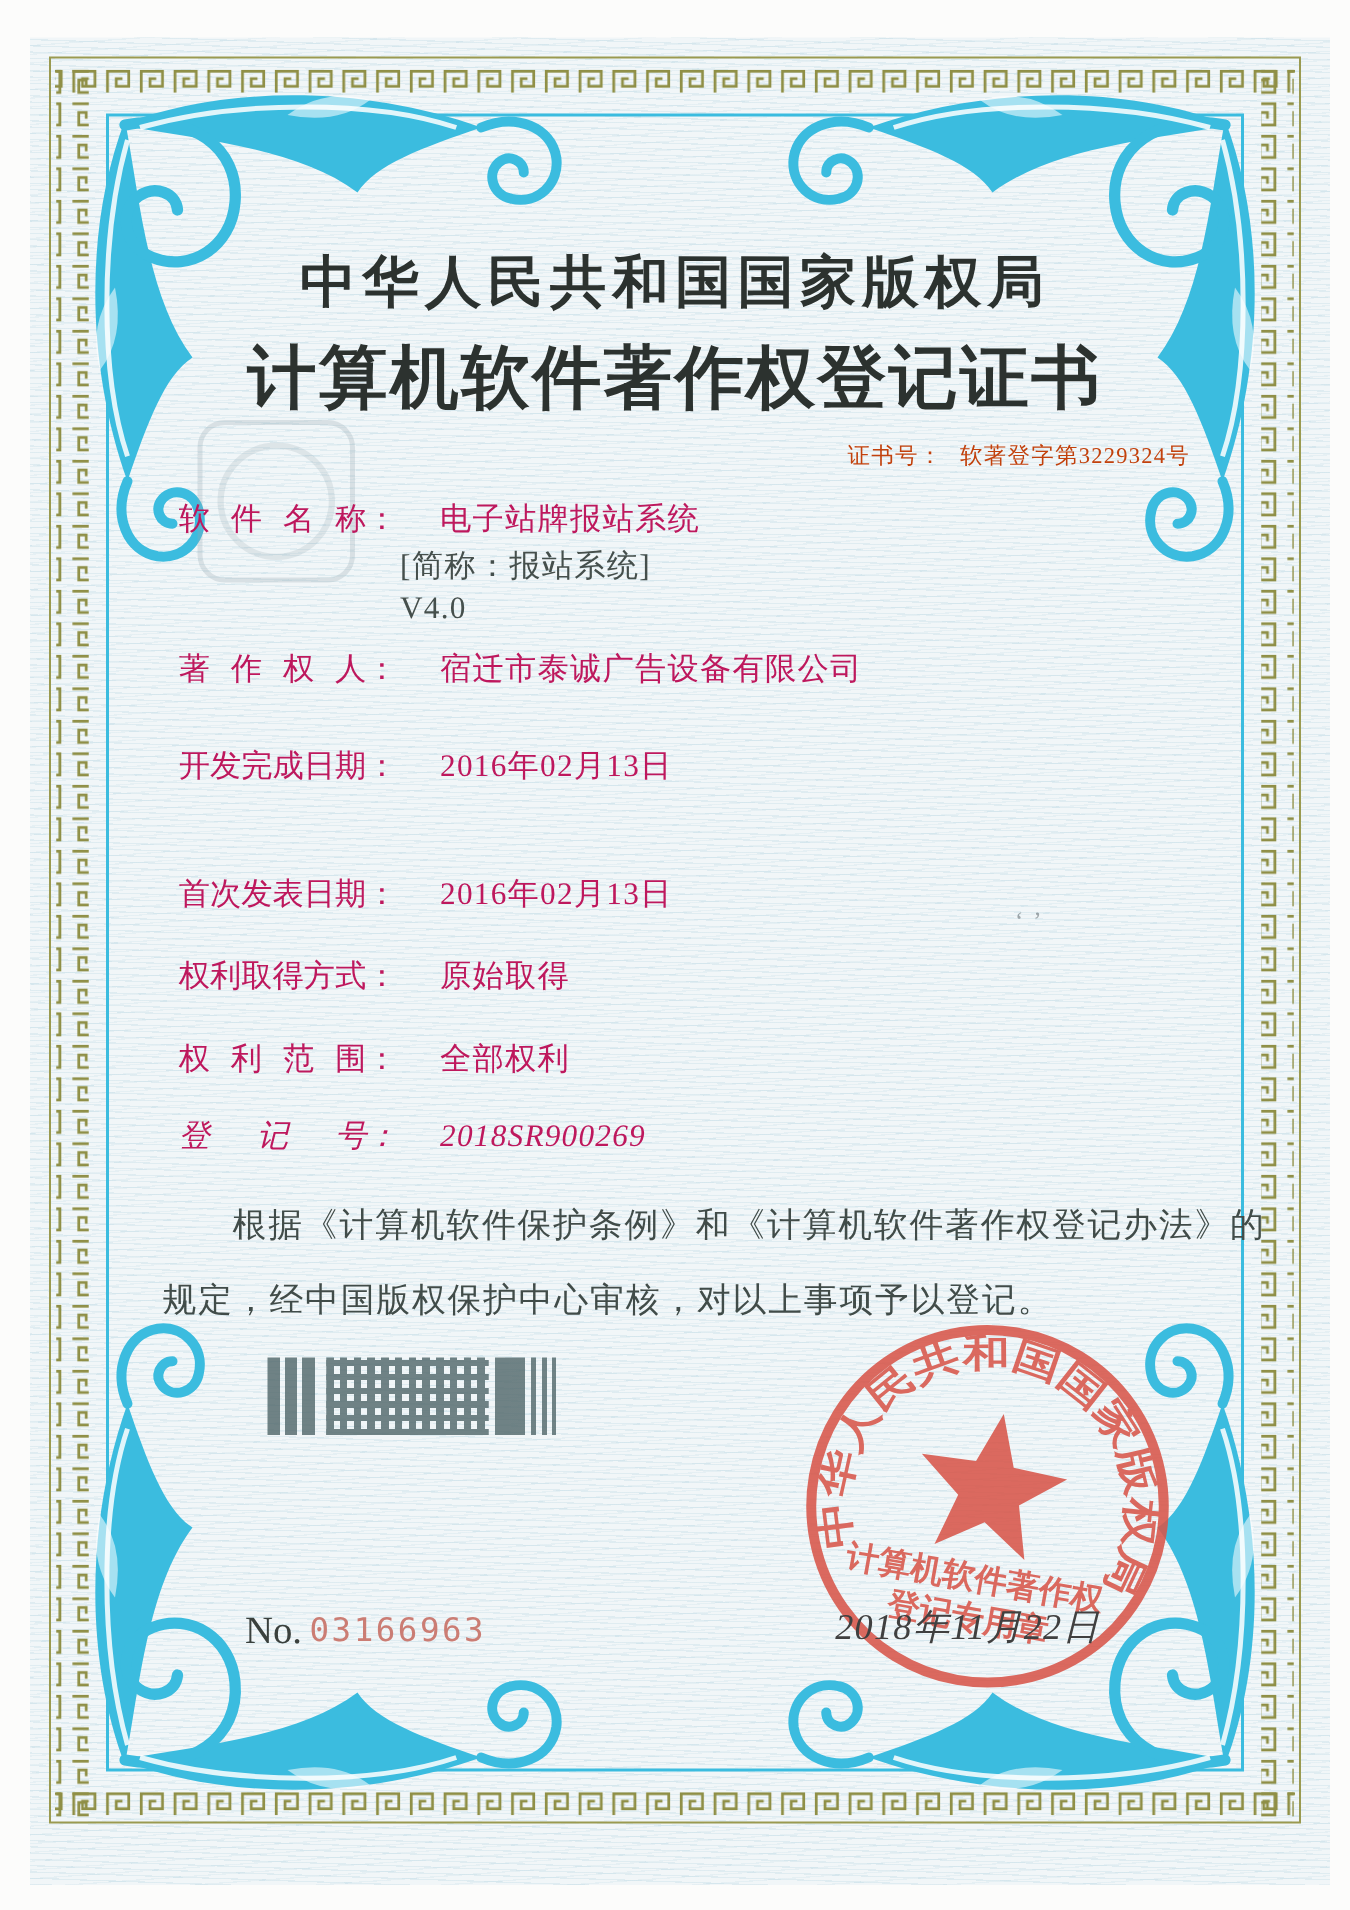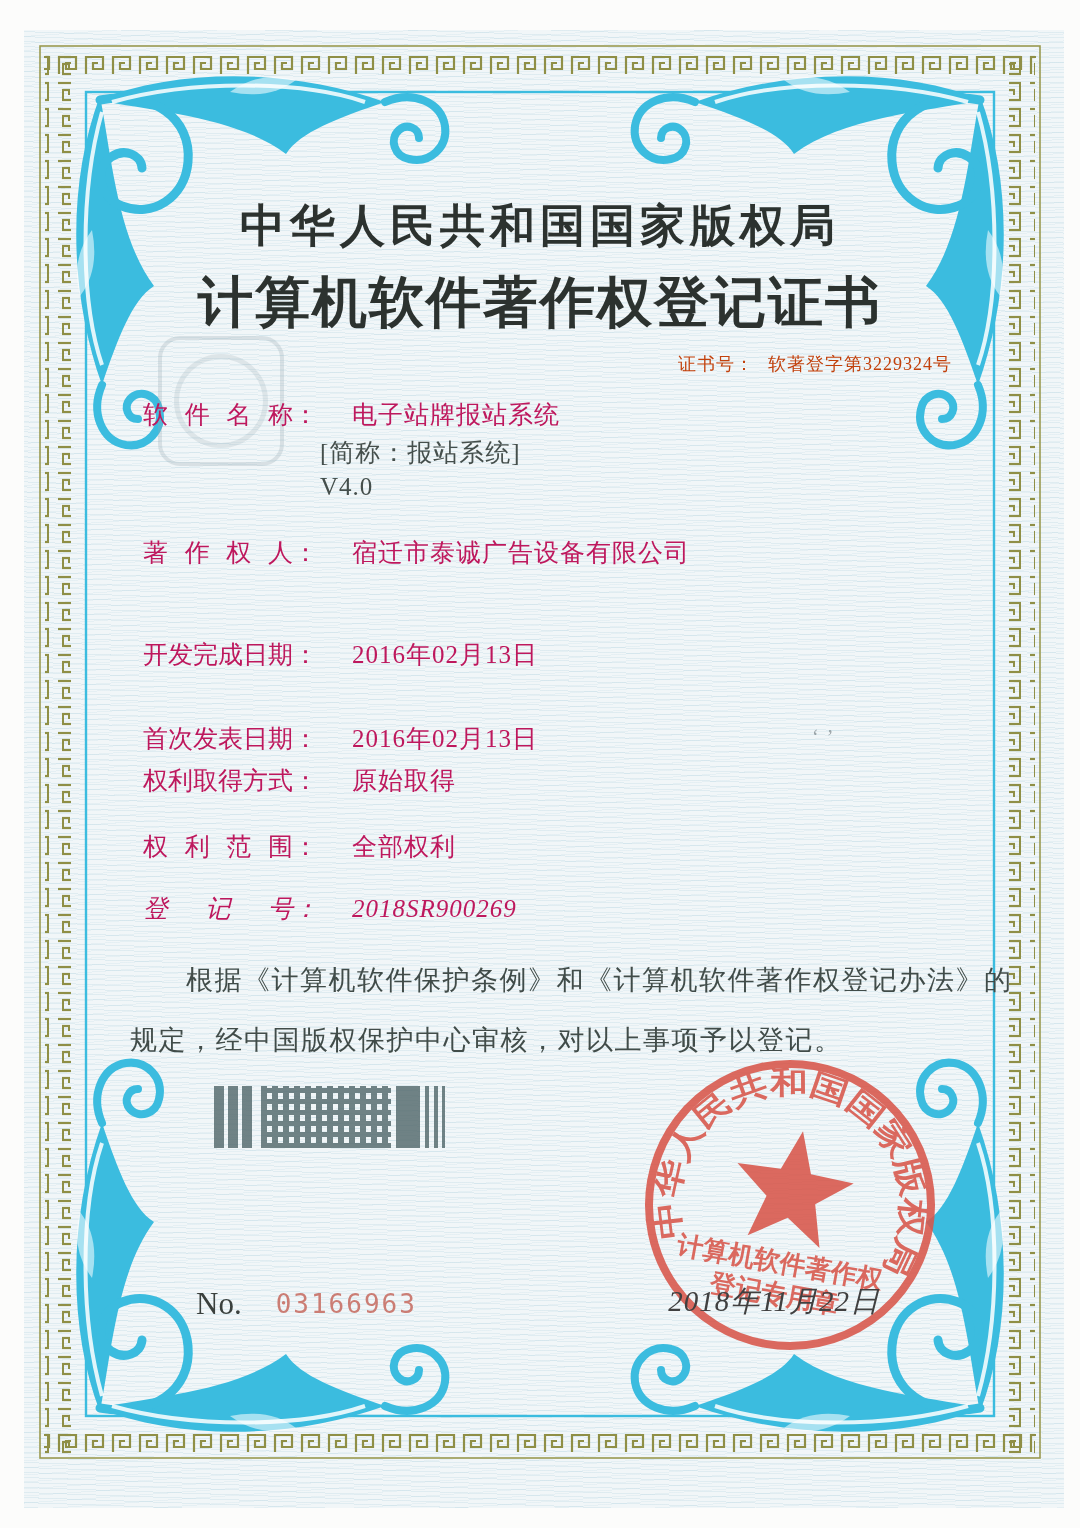--- a/index.html
+++ b/index.html
@@ -35,21 +35,21 @@
       repeating-linear-gradient(0deg,#53696c 0 5px,rgba(0,0,0,0) 5px 11px),
       repeating-linear-gradient(90deg,#53696c 0 6px,rgba(0,0,0,0) 6px 11px),
       repeating-linear-gradient(47deg,rgba(241,246,248,0.9) 0 4px,rgba(0,0,0,0) 4px 13px);}
   .bc-right{width:58px;background:linear-gradient(90deg,
       #53696c 0 24px,rgba(0,0,0,0) 24px 29px,
       #53696c 29px 33px,rgba(0,0,0,0) 33px 38px,
       #53696c 38px 42px,rgba(0,0,0,0) 42px 46px,
       #53696c 46px 49px,rgba(0,0,0,0) 49px 58px);}
   .serial{position:absolute;left:196px;top:1286px;font-size:31px;color:#3a403d;}
   .serial .num{font-family:"DejaVu Sans Mono","Liberation Mono",monospace;font-size:26px;
-               color:#cb7d74;letter-spacing:2px;margin-left:34px;vertical-align:1px;}
+               color:#cb7d74;letter-spacing:2px;margin-left:6px;vertical-align:1px;}
   .seal-date{position:absolute;left:640px;top:1282px;width:240px;text-align:right;
              font-size:29px;color:#404040;letter-spacing:1px;font-style:italic;}
   .pen-mark{position:absolute;left:812px;top:726px;font-size:20px;color:rgba(90,100,105,0.55);letter-spacing:8px;}
 </style>
 </head>
 <body>
 
 <div class="scan">
   <div class="paper"></div>
 
@@ -110,29 +110,29 @@
   <div class="txt certno-row">
     <span>证书号：</span><span class="v">软著登字第3229324号</span>
   </div>
 
   <div class="frow" style="top:398px;">
     <span class="flabel">软件名称</span><span class="fcolon">：</span><span class="fvalue">电子站牌报站系统</span>
   </div>
   <div class="vline" style="top:436px;">[简称：报站系统]</div>
   <div class="vline" style="top:473px;">V4.0</div>
 
-  <div class="frow" style="top:536px;">
+  <div class="frow" style="top:518px;">
     <span class="flabel">著作权人</span><span class="fcolon">：</span><span class="fvalue">宿迁市泰诚广告设备有限公司</span>
   </div>
 
-  <div class="frow" style="top:638px;">
+  <div class="frow" style="top:596px;">
     <span class="flabel">开发完成日期</span><span class="fcolon">：</span><span class="fvalue">2016年02月13日</span>
   </div>
 
-  <div class="frow" style="top:698px;margin-top:24px;">
+  <div class="frow" style="top:698px;">
     <span class="flabel">首次发表日期</span><span class="fcolon">：</span><span class="fvalue">2016年02月13日</span>
   </div>
 
   <div class="frow" style="top:764px;">
     <span class="flabel">权利取得方式</span><span class="fcolon">：</span><span class="fvalue">原始取得</span>
   </div>
 
   <div class="frow" style="top:830px;">
     <span class="flabel">权利范围</span><span class="fcolon">：</span><span class="fvalue">全部权利</span>
   </div>

